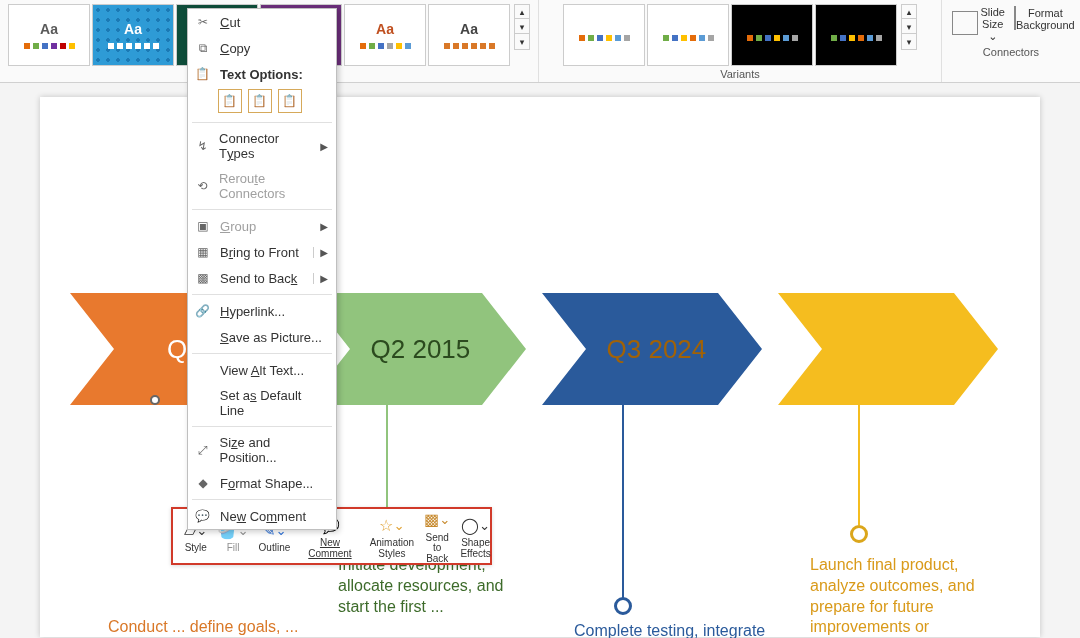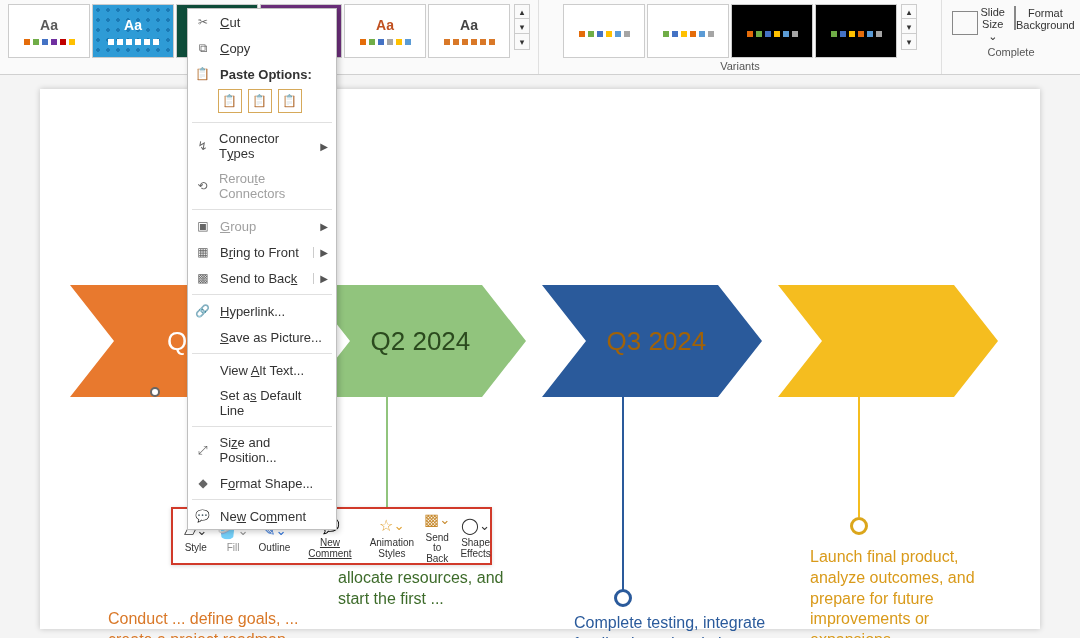--- a/index.html
+++ b/index.html
@@ -4,21 +4,21 @@
 <style>
   * { box-sizing: border-box; margin: 0; padding: 0; font-family: "Segoe UI", Arial, sans-serif; }
   body { background: #fff; font-size: 13px; color: #333; }
 
   
   .ribbon { display: flex; border-bottom: 1px solid #d0d0d0; background: #fafafa; }
   .ribbon-group { padding: 4px 8px 2px 8px; border-right: 1px solid #e0e0e0; display: flex; flex-direction: column; align-items: center; }
   .ribbon-group:last-child { border-right: none; }
   .group-content { display: flex; align-items: flex-start; gap: 2px; }
   .group-label { font-size: 11px; color: #555; margin-top: 2px; text-align: center; }
-  .theme-thumb, .variant-thumb { width: 82px; height: 54px; border: 1px solid #ccc; background:#fff; display: flex; flex-direction: column; align-items:center; justify-content:center; cursor:pointer; }
+  .theme-thumb, .variant-thumb { width: 82px; height: 62px; border: 1px solid #ccc; background:#fff; display: flex; flex-direction: column; align-items:center; justify-content:center; cursor:pointer; }
   .variant-thumb { width: 82px; }
   .thumb-aa { font-size: 14px; font-weight: bold; }
   .thumb-dots { display:flex; gap:3px; margin-top:6px; }
   .thumb-dots span { width:6px; height:6px; }
   .gallery-more { width:16px; display:flex; flex-direction:column; justify-content:space-between; border:1px solid #ccc; margin-left:2px; height:46px;}
   .gallery-more div { height:14px; font-size:9px; text-align:center; line-height:14px; border-bottom:1px solid #ccc; cursor:pointer;}
   .gallery-more div:last-child{border-bottom:none;}
 
   .cust-btn { display:flex; flex-direction:row; align-items:center; width:60px; cursor:pointer; padding:2px;}
   .cust-btn .ico { width:28px; height:24px; border:1px solid #888; margin-bottom:2px; position:relative;}
@@ -205,38 +205,38 @@
         <div class="ico"></div>
         <div class="lbl" style="white-space:pre-line;">Slide
 Size ⌄</div>
       </div>
       <div class="cust-btn">
         <div class="ico" style="background:linear-gradient(#fff 60%,#ccc 60%);"></div>
         <div class="lbl" style="white-space:pre-line;">Format
 Background</div>
       </div>
     </div>
-    <div class="group-label">Complete</div>
+    <div class="group-label">Connectors</div>
   </div>
 </div>
 
 <div class="canvas-wrap">
   <div class="slide">
 
     <div class="chevron q1">
       <svg viewBox="0 0 220 112">
           <polygon points="0,0 176,0 220,56 176,112 0,112 44,56" fill="#e8792e"></polygon>
         </svg>
       <div class="chevron-label">Q1</div>
     </div>
     <div class="chevron q2">
       <svg viewBox="0 0 220 112">
           <polygon points="0,0 176,0 220,56 176,112 0,112 44,56" fill="#91c47d"></polygon>
         </svg>
-      <div class="chevron-label">Q2 2024</div>
+      <div class="chevron-label">Q2 2015</div>
     </div>
     <div class="chevron q3">
       <svg viewBox="0 0 220 112">
           <polygon points="0,0 176,0 220,56 176,112 0,112 44,56" fill="#2a5a9b"></polygon>
         </svg>
       <div class="chevron-label">Q3 2024</div>
     </div>
     <div class="chevron q4">
       <svg viewBox="0 0 220 112">
           <polygon points="0,0 176,0 220,56 176,112 0,112 44,56" fill="#f5bd1f"></polygon>
@@ -265,21 +265,21 @@
   <div class="ctx-item">
       <span class="mi-ico">✂</span>
       <span><span class="und">C</span>u<span></span>t</span>
     </div>
   <div class="ctx-item">
       <span class="mi-ico">⧉</span>
       <span><span class="und">C</span>opy</span>
     </div>
   <div class="ctx-item" style="padding-left:6px;">
       <span class="mi-ico">📋</span>
-      <b>Paste Options:</b>
+      <b>Text Options:</b>
     </div>
   <div class="ctx-paste-row">
     <div class="paste-opt">📋</div>
     <div class="paste-opt">📋</div>
     <div class="paste-opt">📋</div>
   </div>
   <div class="ctx-sep"></div>
   <div class="ctx-item">
       <span class="mi-ico">↯</span>
       <span>Connector T<span class="und">y</span>pes</span>

